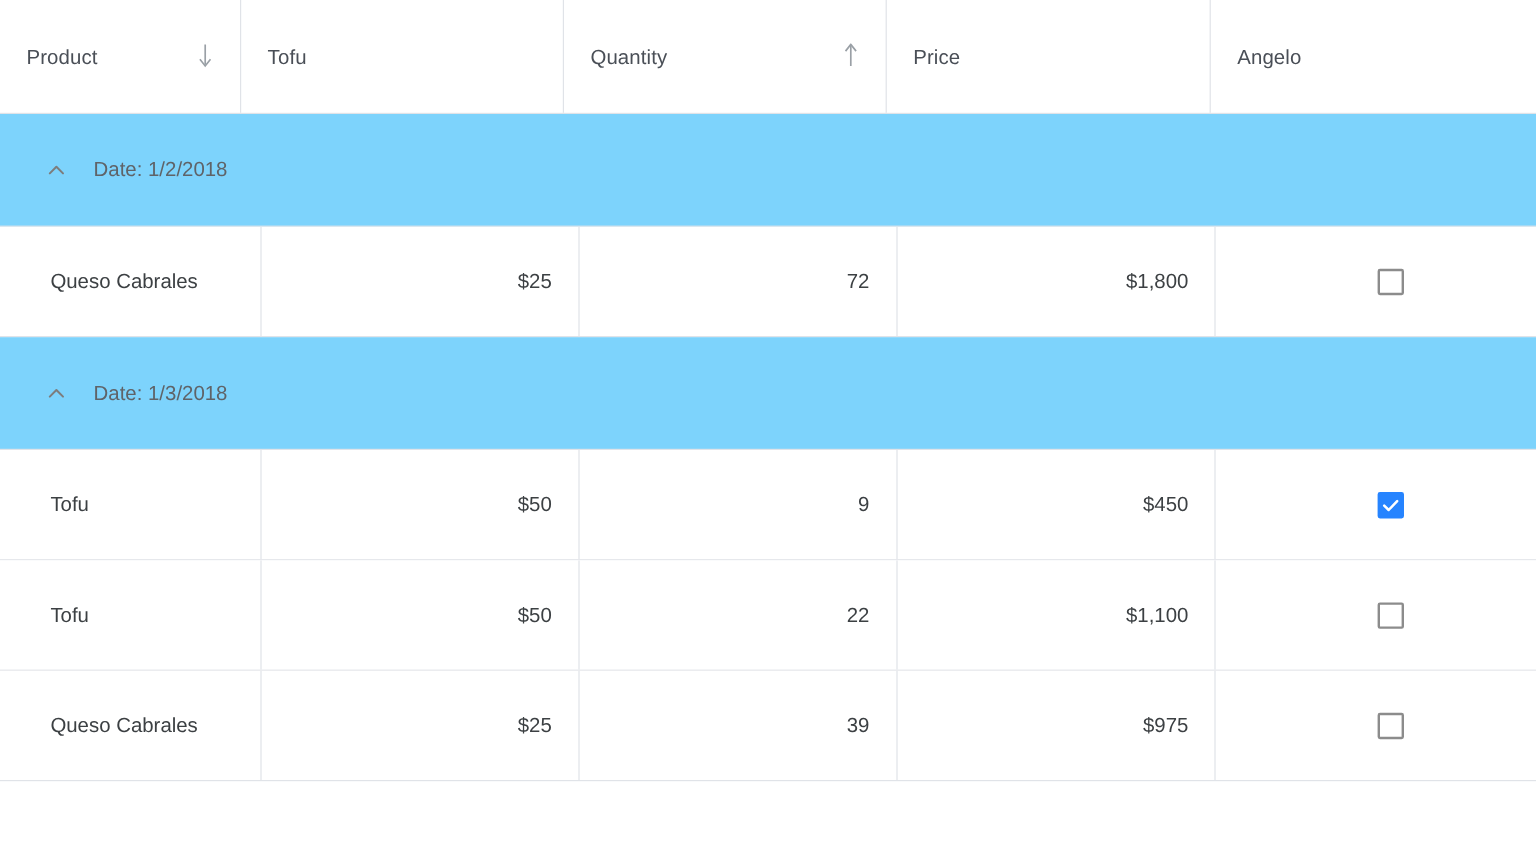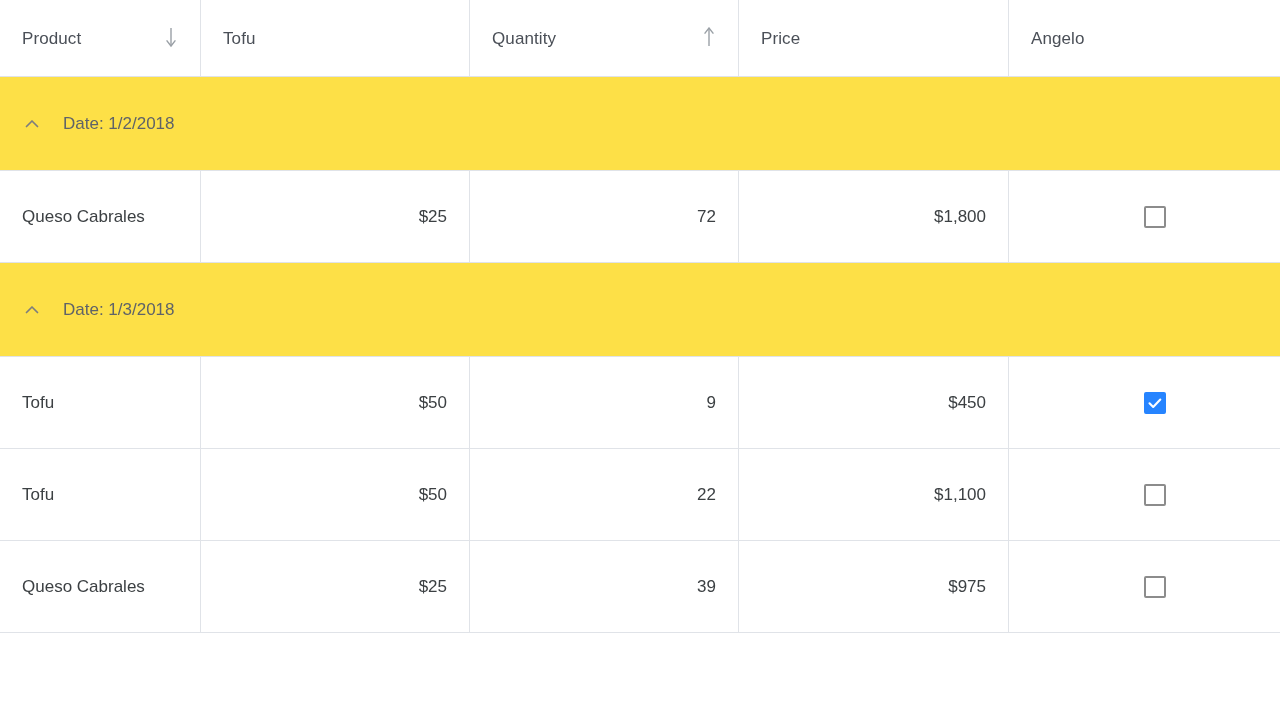--- a/index.html
+++ b/index.html
@@ -19,21 +19,21 @@
     width: 1280px;
     height: 704px;
     box-sizing: border-box;
     background: #ffffff;
     overflow: hidden;
   }
 
   
   .grid-header {
     display: flex;
-    height: 77px;
+    height: 95px;
     box-sizing: border-box;
     border-bottom: 1px solid #e0e3e8;
     background: #ffffff;
   }
   .hcell {
     box-sizing: border-box;
     display: flex;
     align-items: center;
     padding: 0 22px;
     border-right: 1px solid #e0e3e8;
@@ -64,22 +64,22 @@
   .c-quantity { width: 269px; gap: 28px; }
   .c-total    { width: 270px; }
   .c-shipped  { width: 271px; }
 
   
   .group-row {
     height: 94px;
     box-sizing: border-box;
     display: flex;
     align-items: center;
-    padding-left: 22px;
-    background: #fde047;
+    padding-left: 37px;
+    background: #7dd3fc;
     border-bottom: 1px solid #e0e3e8;
     cursor: pointer;
   }
   .group-row .chev {
     width: 20px;
     height: 20px;
     display: flex;
     align-items: center;
     justify-content: center;
     color: #7d7d7d;
@@ -94,20 +94,21 @@
     white-space: nowrap;
   }
 
   
   .data-row {
     display: flex;
     height: 92px;
     box-sizing: border-box;
     border-bottom: 1px solid #e0e3e8;
     background: #ffffff;
+    padding-left: 20px;
   }
   .cell {
     box-sizing: border-box;
     display: flex;
     align-items: center;
     padding: 0 22px;
     border-right: 1px solid #e0e3e8;
     color: #3c4043;
     font-size: 17px;
     line-height: 1;

